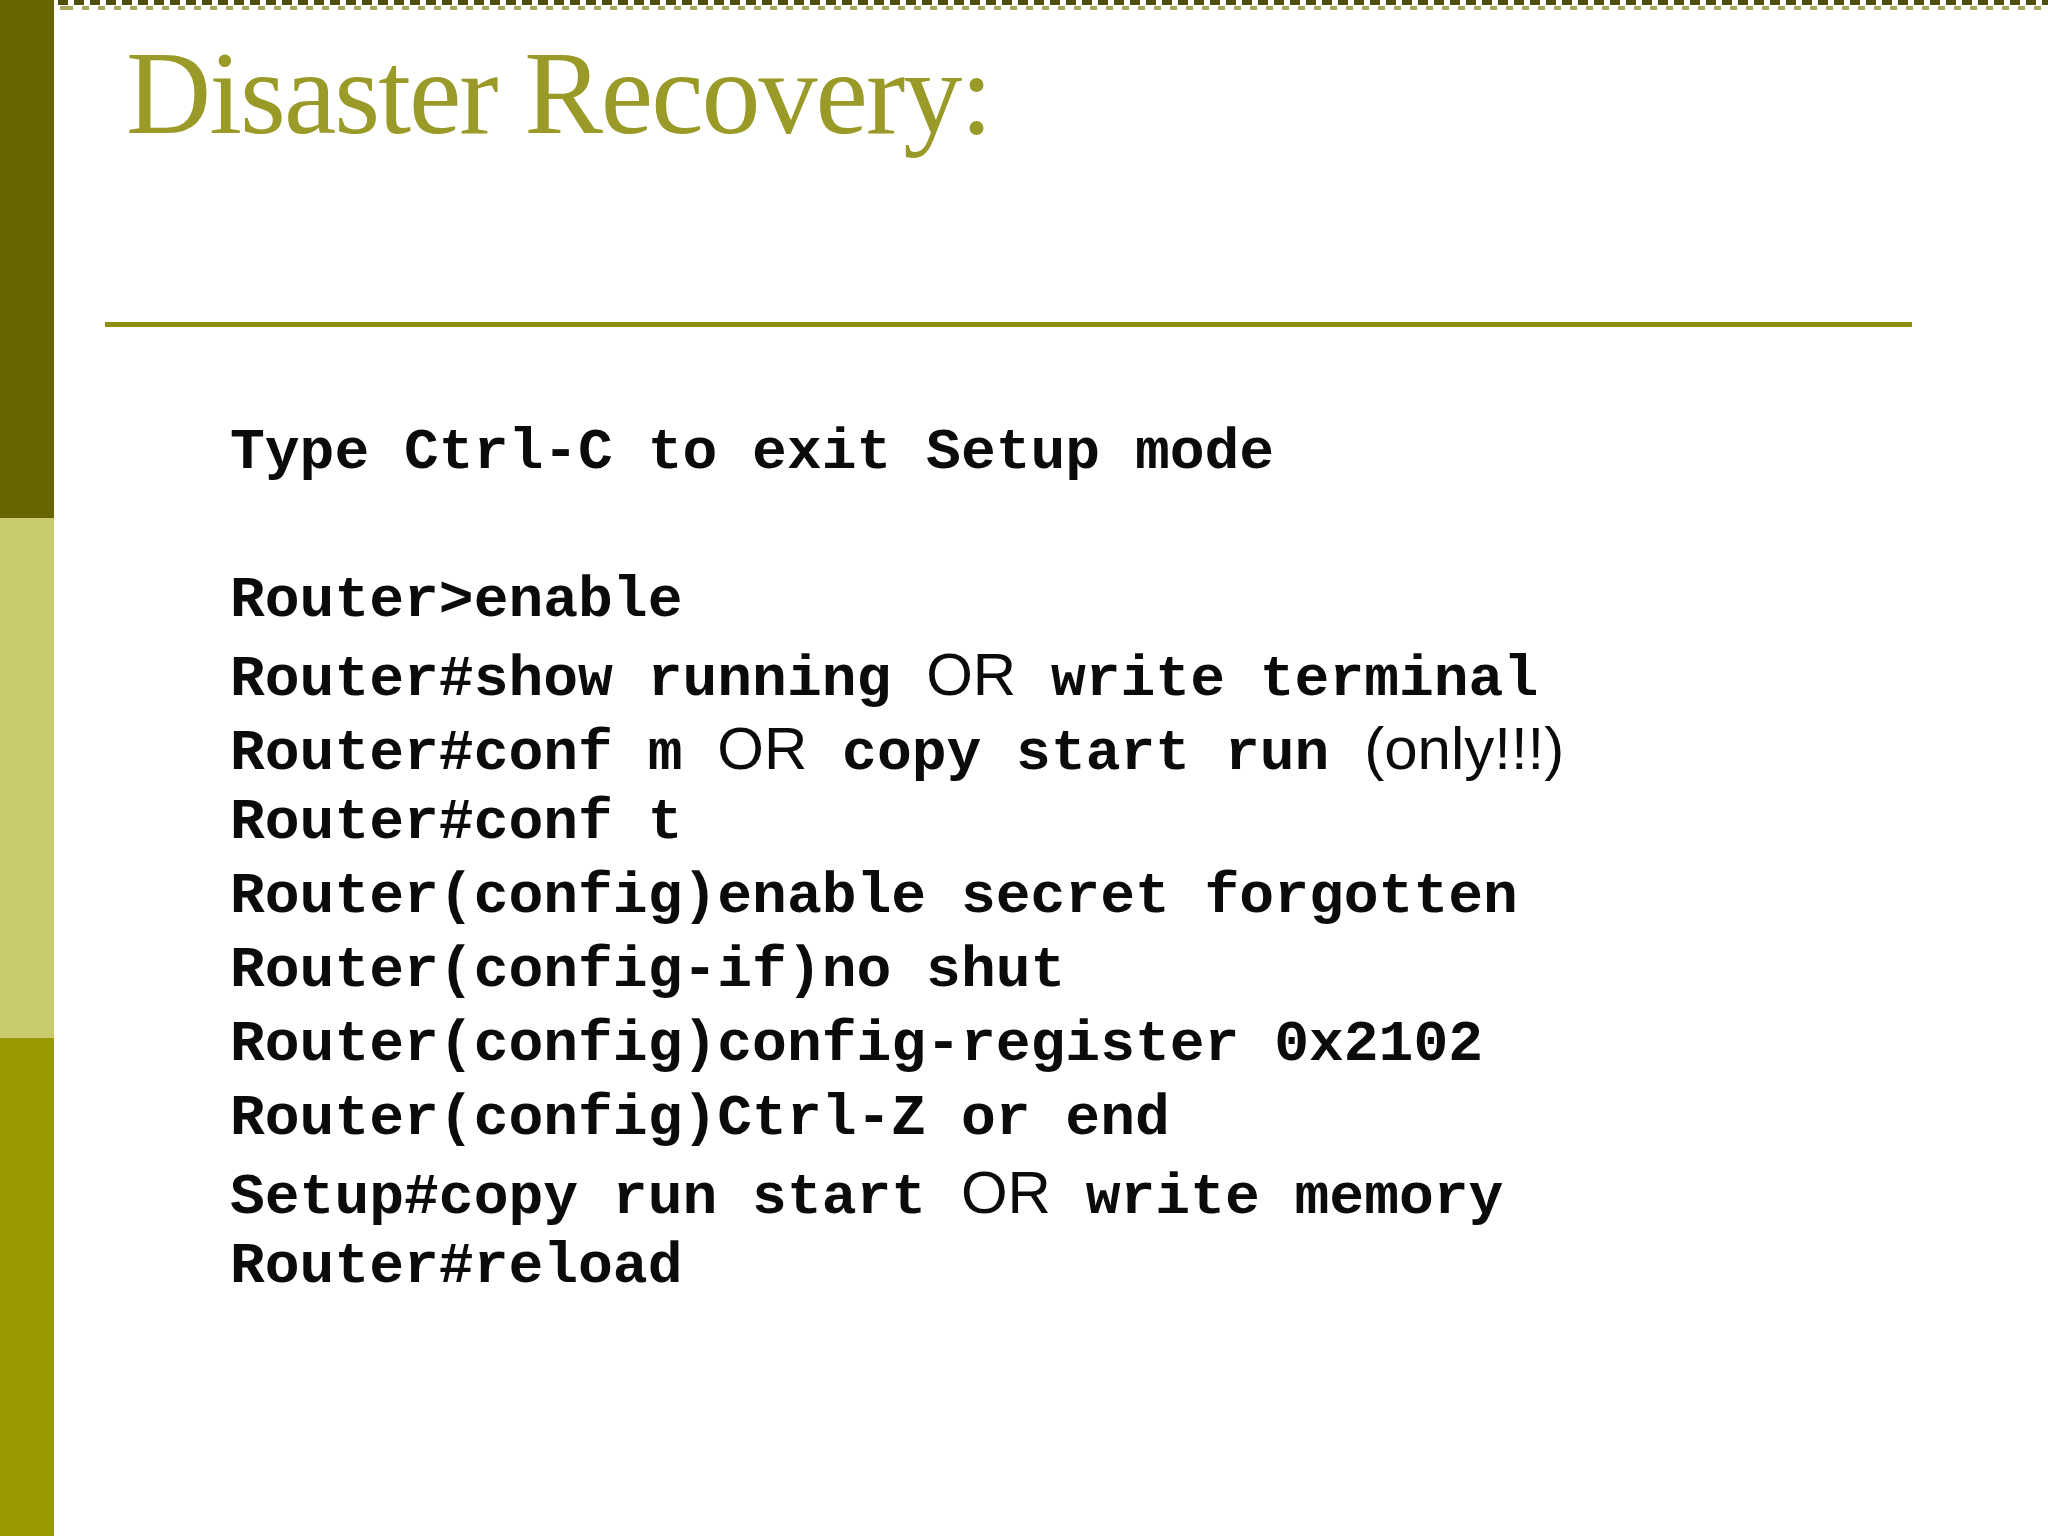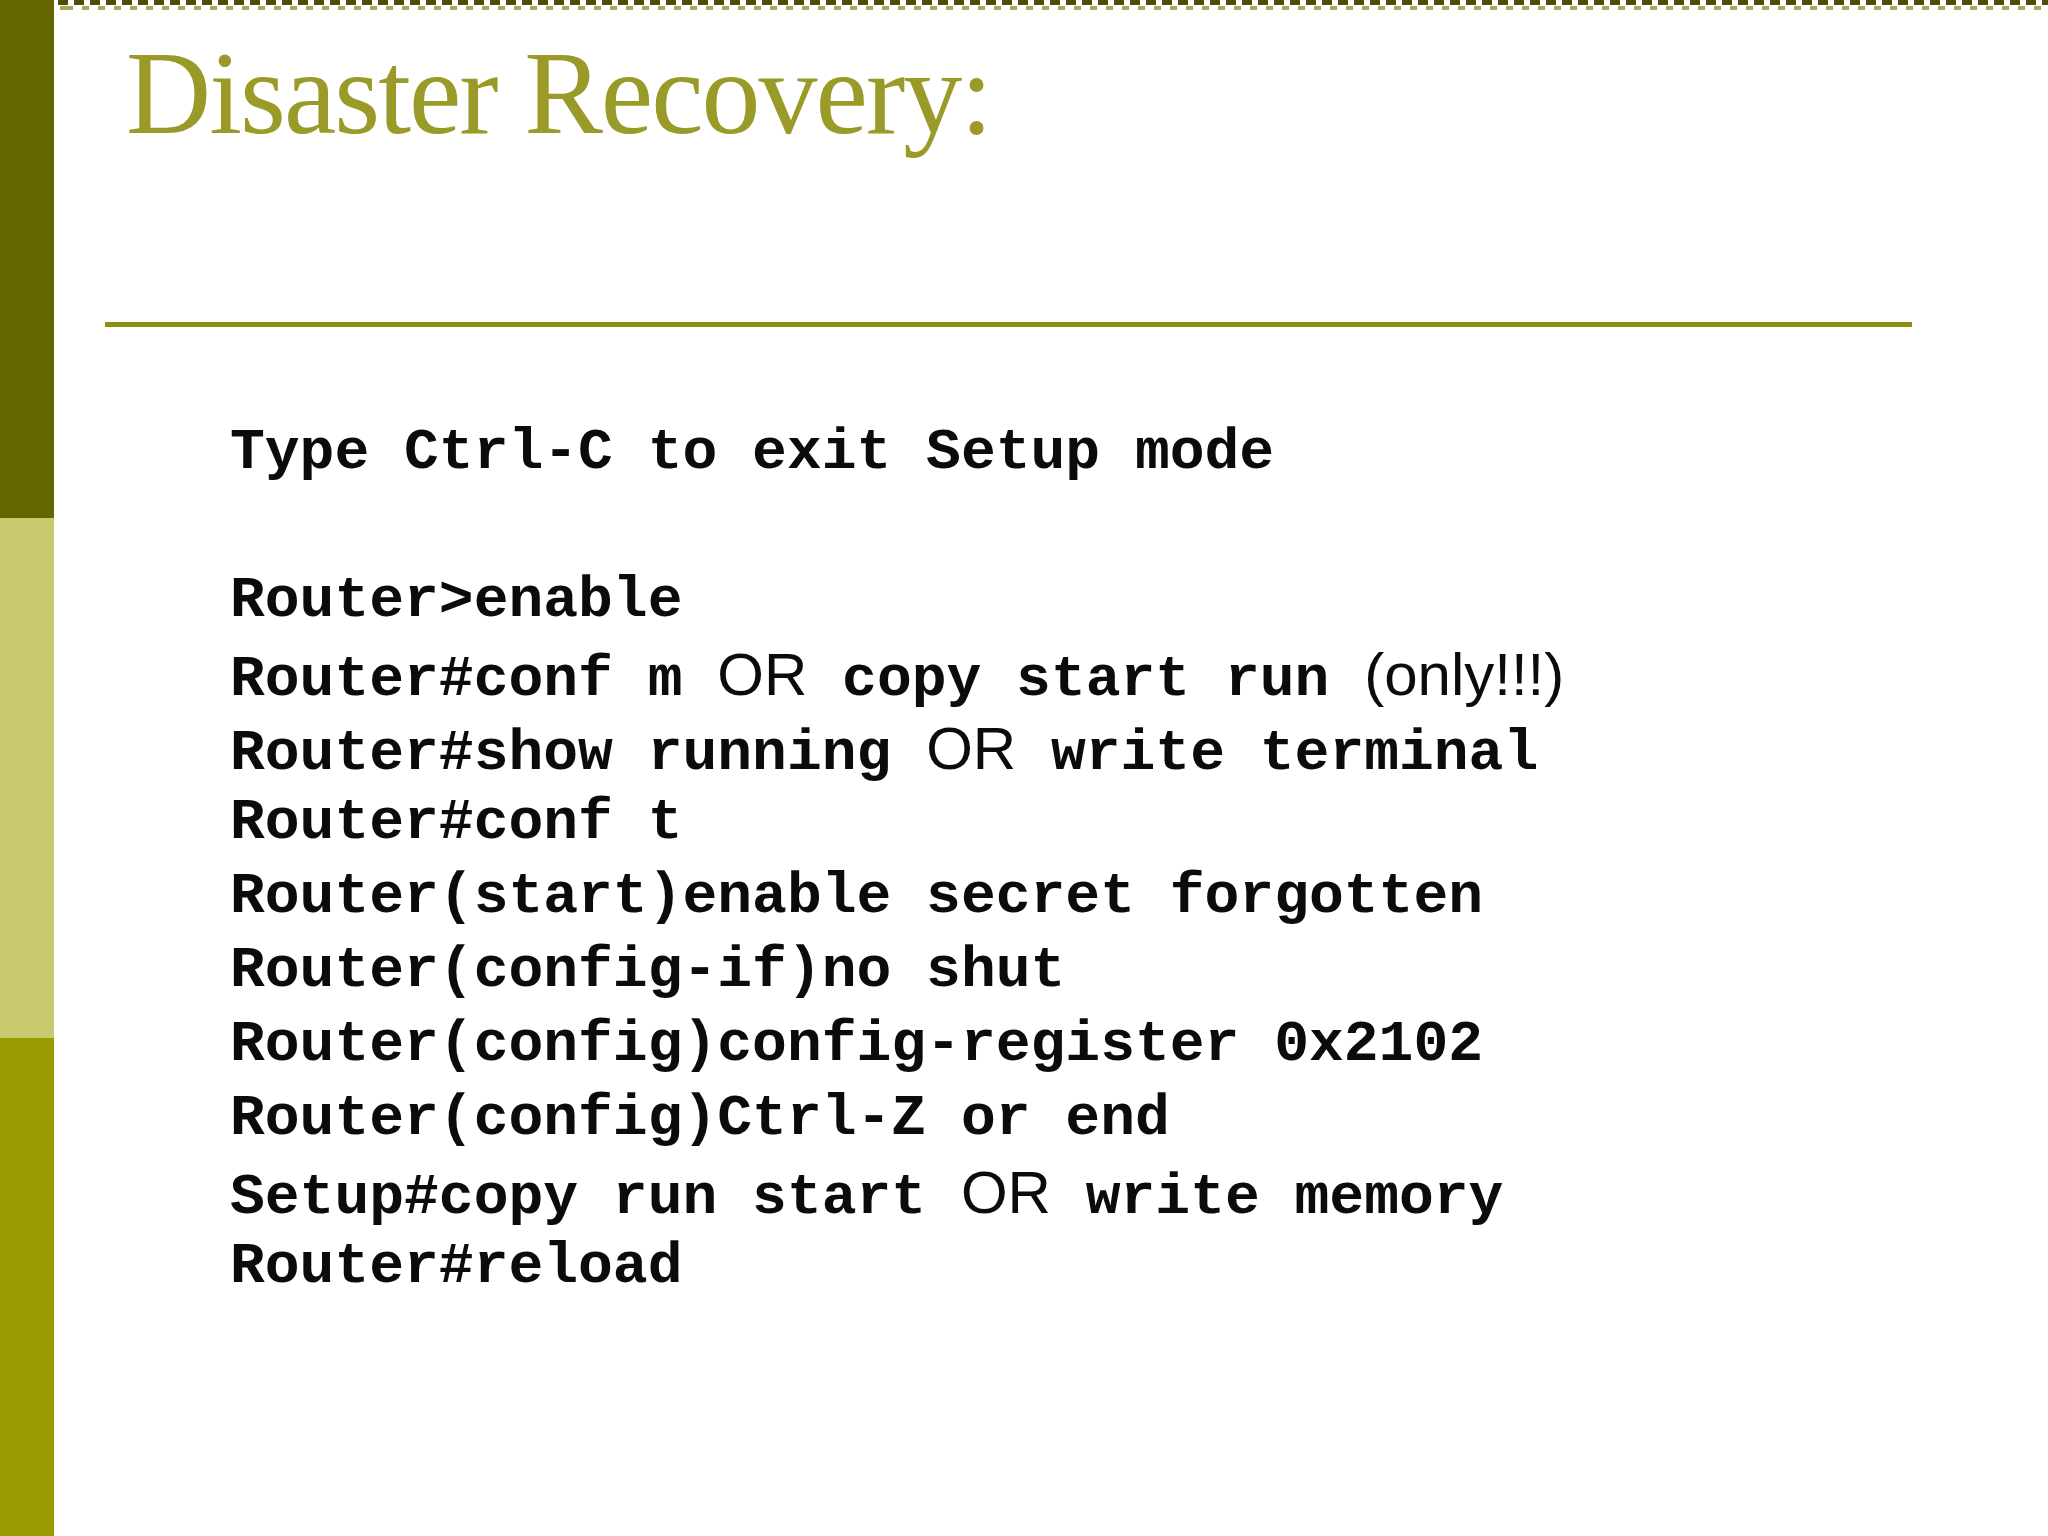--- a/index.html
+++ b/index.html
@@ -114,24 +114,24 @@
   <h1 class="title">
     <span class="title-line">Disaster Recovery:</span>
   </h1>
 
   <div class="rule"></div>
 
   <div class="terminal" id="terminal">
       <div class="terminal-line"><span class="seg-mono">Type Ctrl-C to exit Setup mode</span></div>
       <div class="terminal-line"></div>
       <div class="terminal-line"><span class="seg-mono">Router&gt;enable</span></div>
+      <div class="terminal-line"><span class="seg-mono">Router#show running </span><span class="seg-sans">OR</span><span class="seg-mono"> write terminal</span></div>
       <div class="terminal-line"><span class="seg-mono">Router#conf m </span><span class="seg-sans">OR</span><span class="seg-mono"> copy start run </span><span class="seg-sans">(only!!!)</span></div>
-      <div class="terminal-line"><span class="seg-mono">Router#show running </span><span class="seg-sans">OR</span><span class="seg-mono"> write terminal</span></div>
       <div class="terminal-line"><span class="seg-mono">Router#conf t</span></div>
-      <div class="terminal-line"><span class="seg-mono">Router(start)enable secret forgotten</span></div>
+      <div class="terminal-line"><span class="seg-mono">Router(config)enable secret forgotten</span></div>
       <div class="terminal-line"><span class="seg-mono">Router(config-if)no shut</span></div>
       <div class="terminal-line"><span class="seg-mono">Router(config)config-register 0x2102</span></div>
       <div class="terminal-line"><span class="seg-mono">Router(config)Ctrl-Z or end</span></div>
       <div class="terminal-line"><span class="seg-mono">Setup#copy run start </span><span class="seg-sans">OR</span><span class="seg-mono"> write memory</span></div>
       <div class="terminal-line"><span class="seg-mono">Router#reload</span></div>
     </div>
 
 </div>
 
 </body></html>

